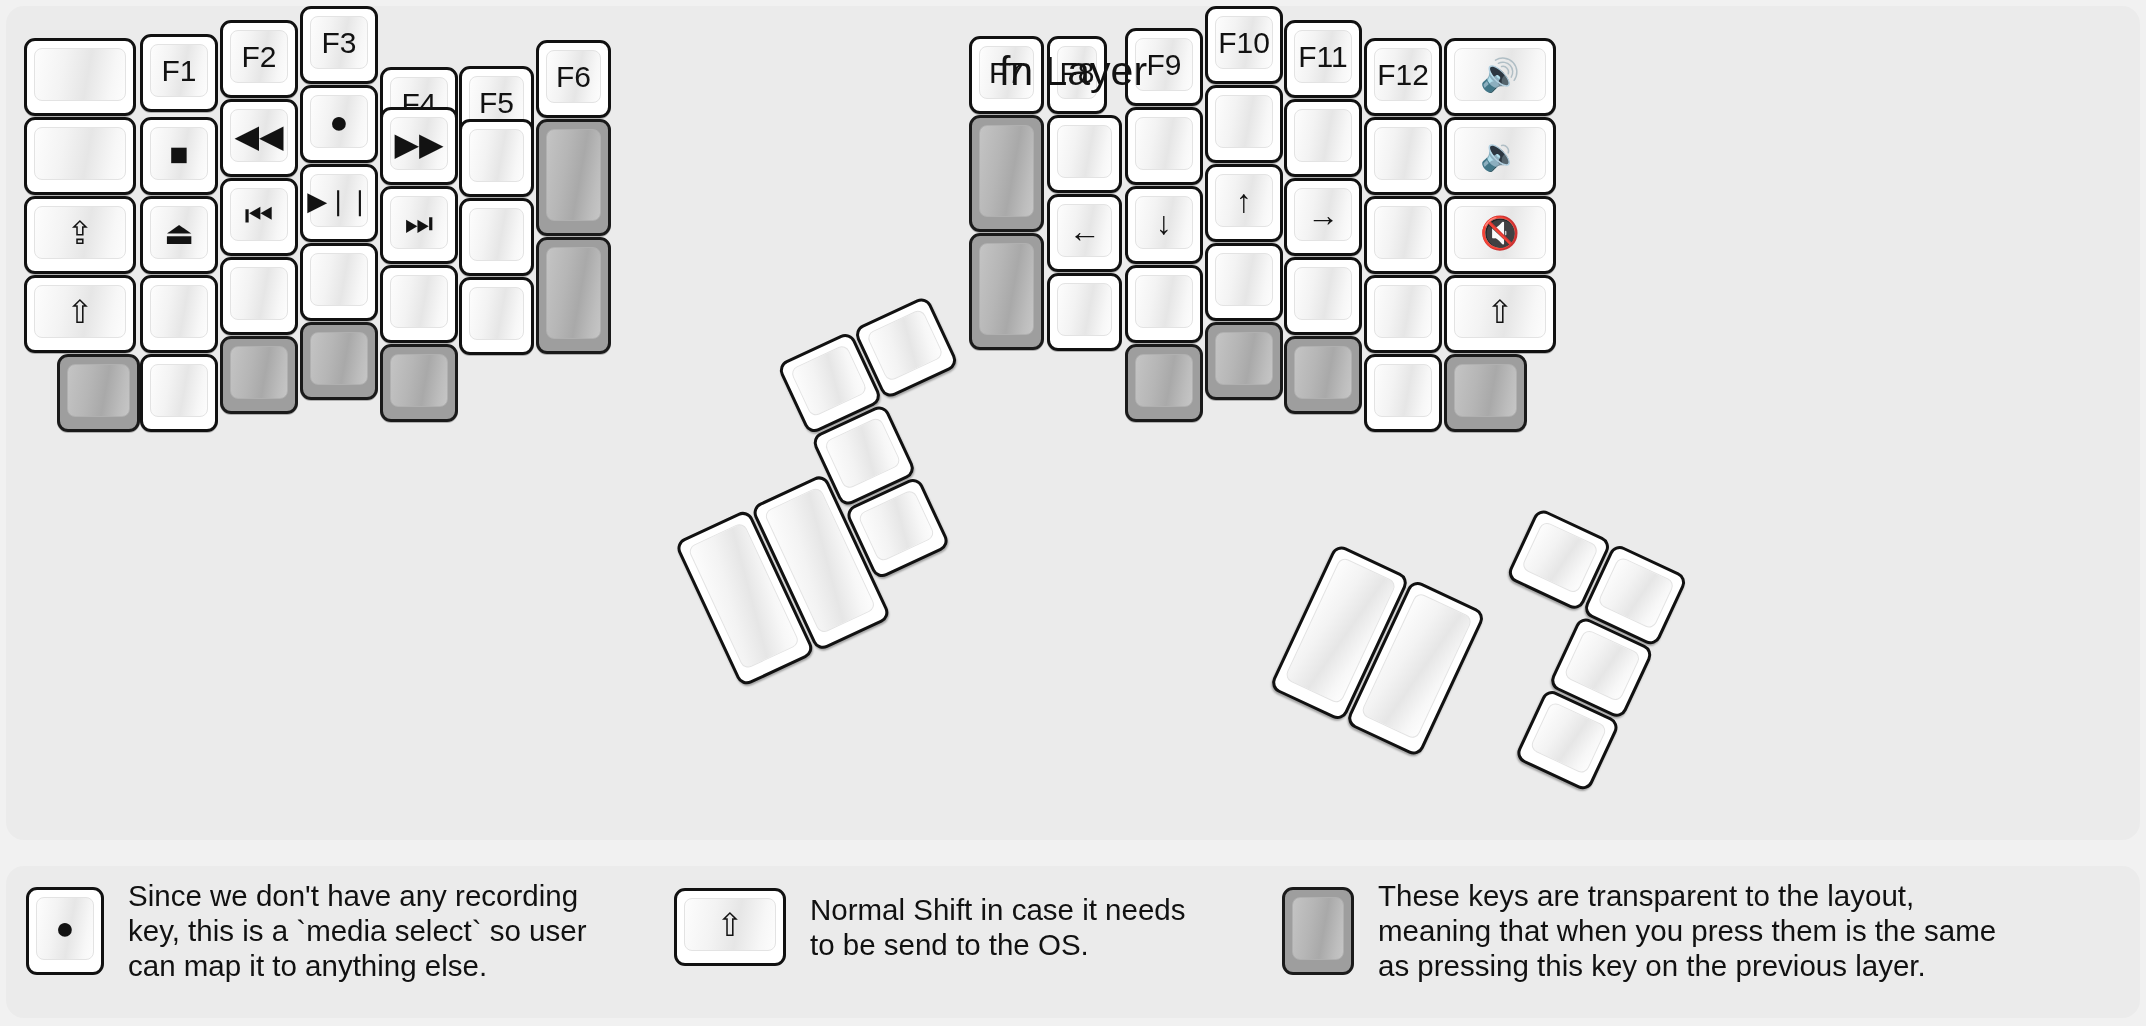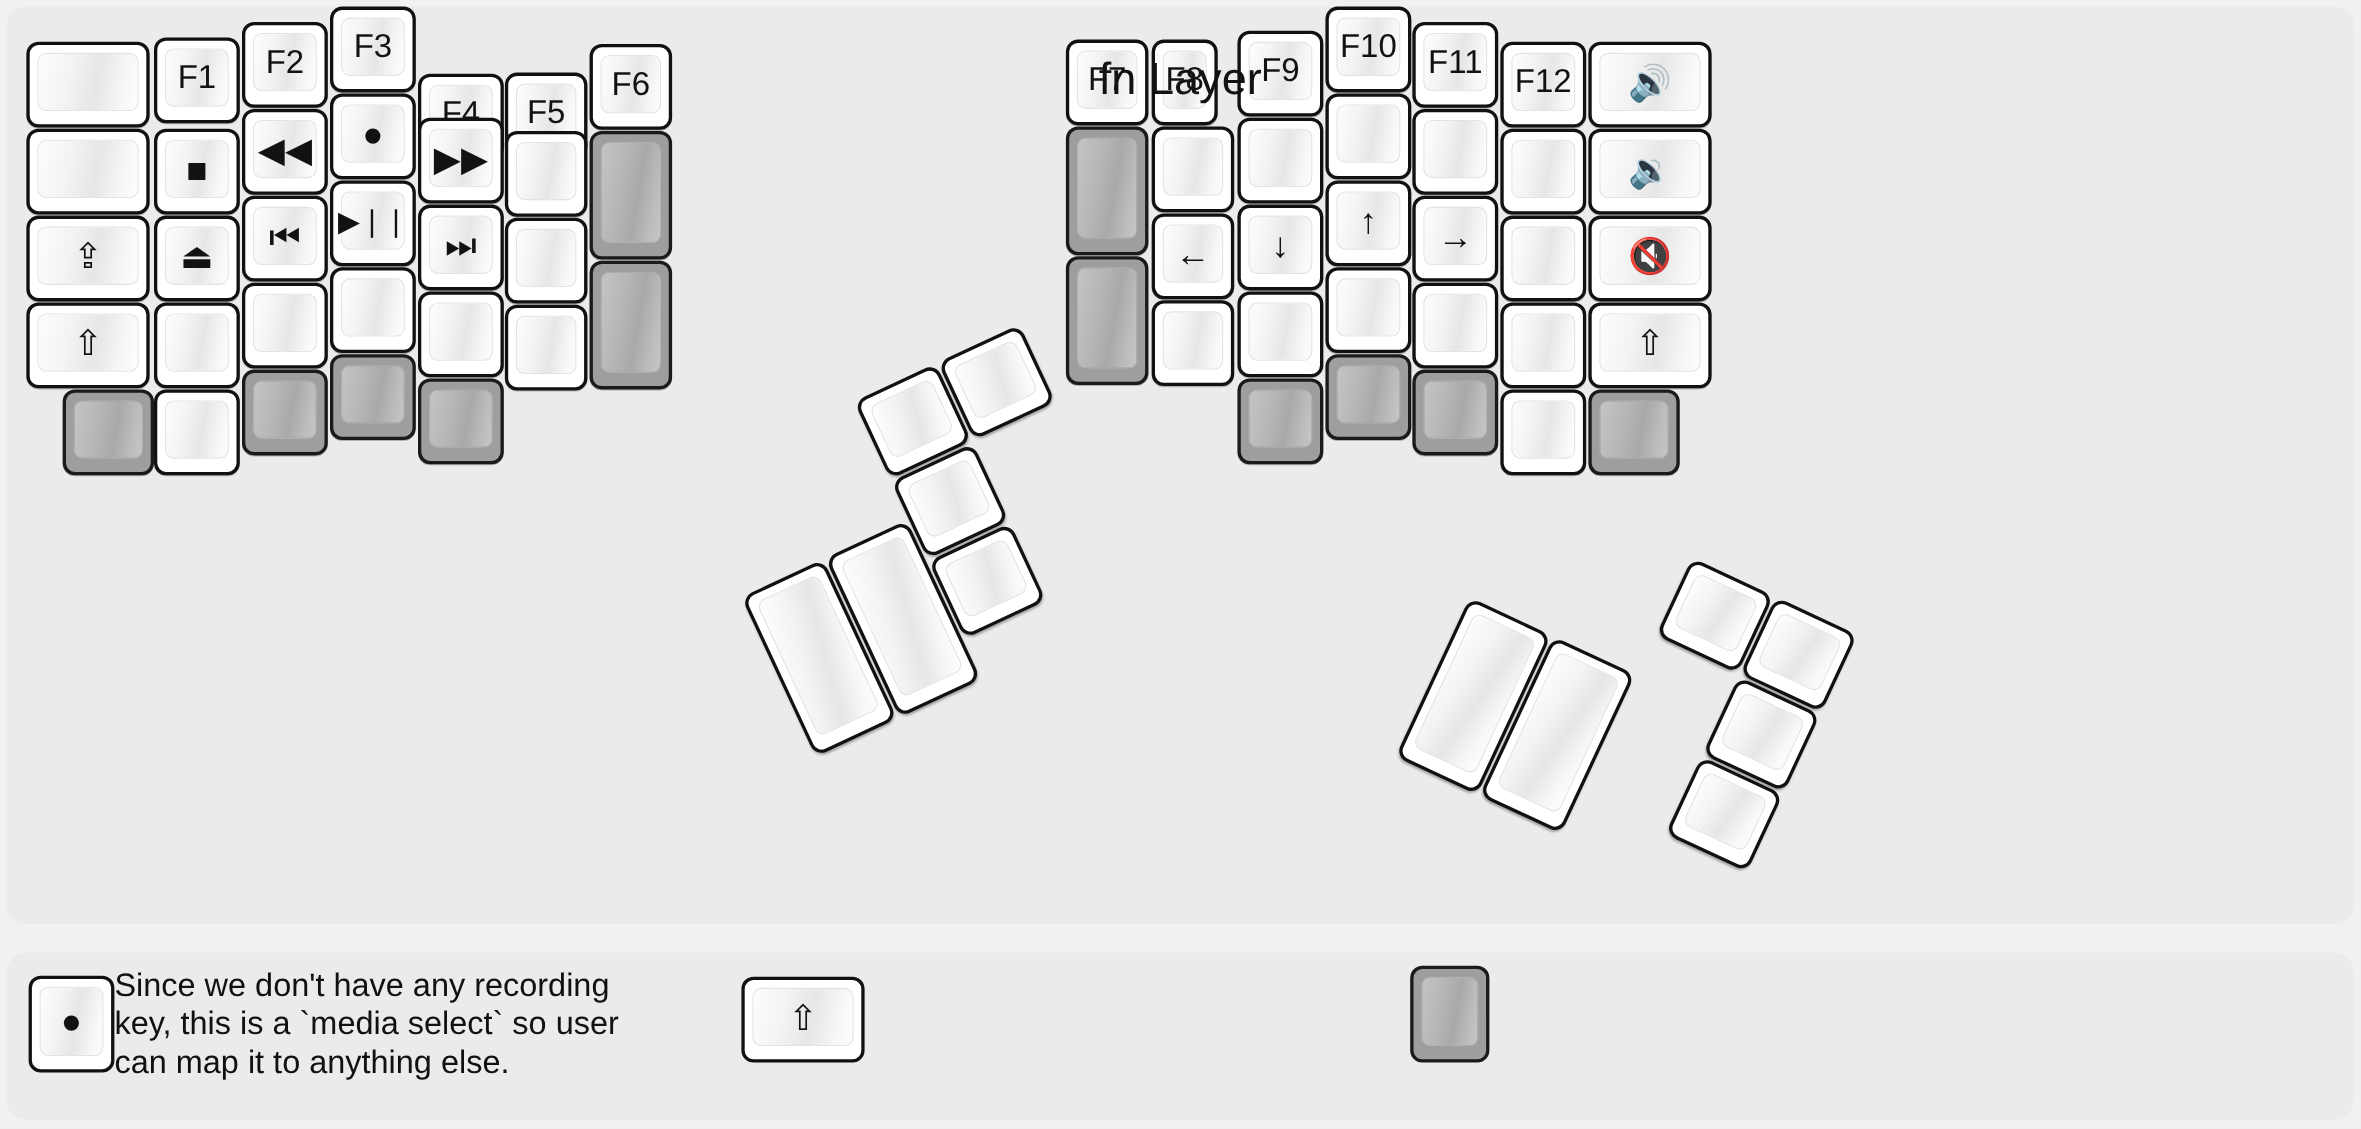--- a/index.html
+++ b/index.html
@@ -83,20 +83,21 @@
     border: 1px solid #e3e3e3;
     display: flex; align-items: center; justify-content: center;
   }
   .legend-key.trans { background: #9e9e9e; border-color: #1a1a1a; }
   .legend-key.trans .cap {
     background: linear-gradient(100deg,#c4c4c4 0%,#b6b6b6 35%,#a9a9a9 60%,#bdbdbd 85%,#c6c6c6 100%);
     border: 1px solid #b0b0b0;
   }
   .legend-key .lbl { font-size: 32px; color: #121212; }
   .legend-text {
+    margin-left: 24px;
     font-size: 29.5px;
     line-height: 1.19;
     color: #111;
     white-space: pre-line;
   }
 </style>
 </head>
 <body>
 
 <div id="root">
@@ -503,24 +504,29 @@
           <div class="legend-text">Since we don't have any recording
 key, this is a `media select` so user
 can map it to anything else.</div>
         </div>
         <div class="legend-item" style="left: 668px; top: 22px;">
           <div class="legend-key" style="width: 112px; height: 78px;">
             <div class="cap">
               <span class="lbl">⇧</span>
             </div>
           </div>
+          <div class="legend-text">Normal Shift in case it needs
+to be send to the OS.</div>
         </div>
         <div class="legend-item" style="left: 1276px; top: 12px;">
           <div class="legend-key trans" style="width: 72px; height: 88px;">
             <div class="cap">
               <span class="lbl"></span>
             </div>
           </div>
+          <div class="legend-text">These keys are transparent to the layout,
+meaning that when you press them is the same
+as pressing this key on the previous layer.</div>
         </div>
       </div>
   </div>
 
 </div>
 
 </body></html>

